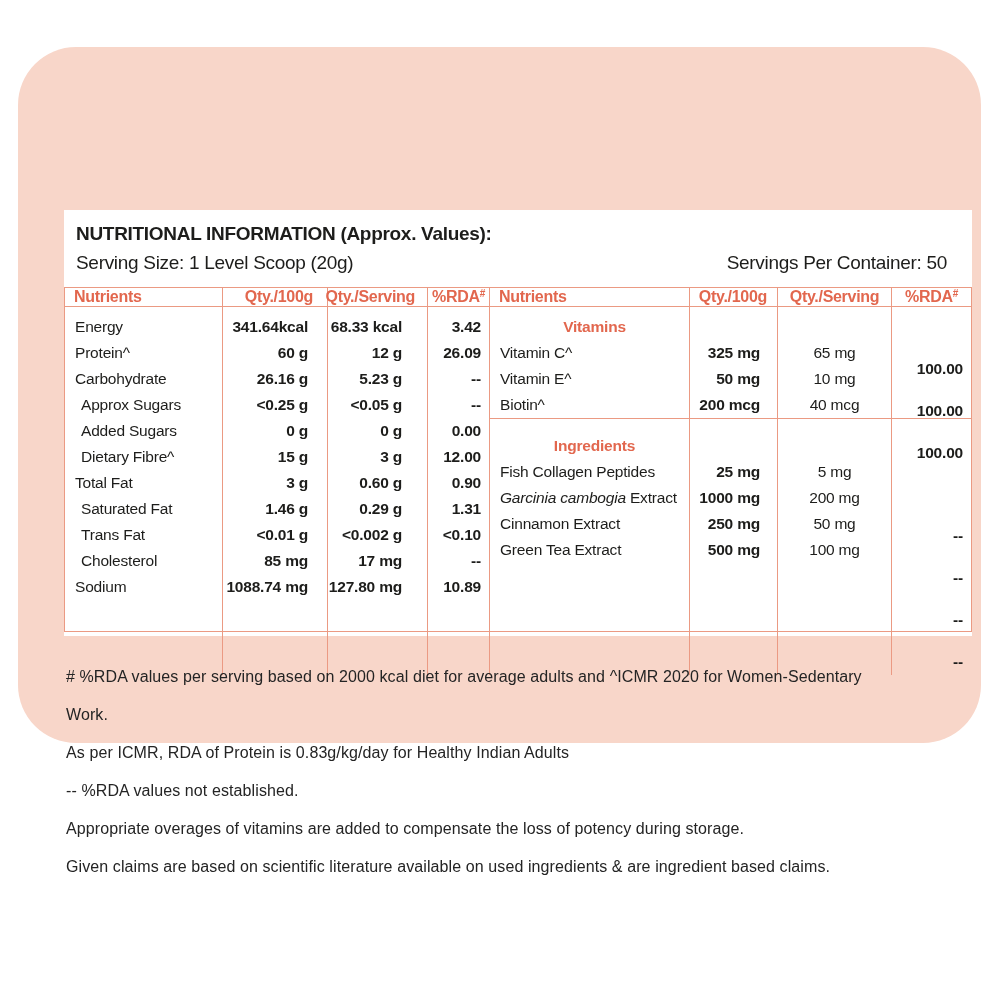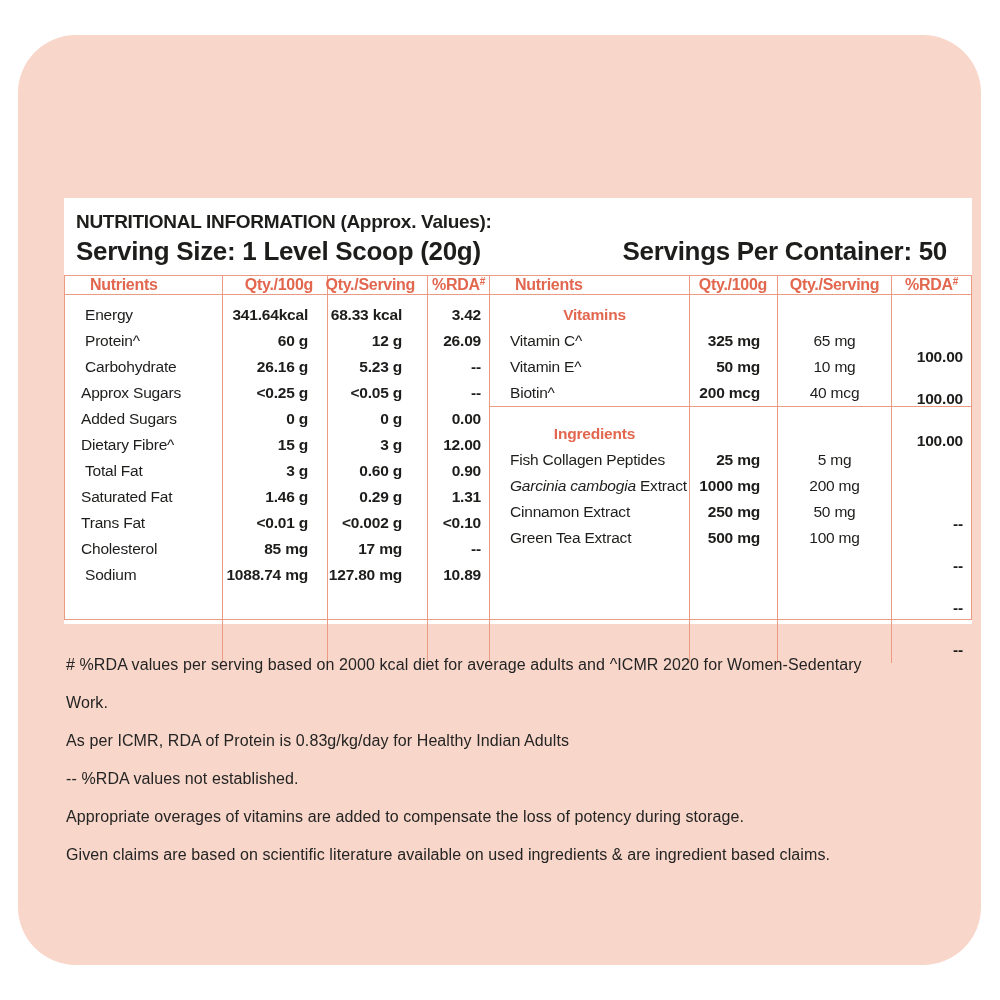--- a/index.html
+++ b/index.html
@@ -1,50 +1,50 @@
 <!DOCTYPE html>
 <html style="--pink: #f8d6c9; --accent: #e2674e; --bd: #eb9a83; --dark: #1d1d1b;"><head>
 <meta charset="utf-8">
 <style>
   :root{
     --pink:#f8d6c9; --accent:#e2674e; --bd:#eb9a83; --dark:#1d1d1b;
   }
   *{margin:0;padding:0;box-sizing:border-box;}
   html,body{width:1000px;height:1000px;background:#ffffff;
     font-family:"Liberation Sans", sans-serif;position:relative;overflow:hidden;}
-  .pink-panel{position:absolute;left:18px;top:35px;width:963px;height:930px;
+  .pink-panel{position:absolute;left:18px;top:47px;width:963px;height:696px;
     background:var(--pink);border-radius:58px;}
   .card{position:absolute;left:46px;top:163px;width:908px;height:426px;background:#ffffff;}
   .titles{position:absolute;left:12px;top:13px;right:0;color:var(--dark);}
   .t1{font-size:19px;font-weight:bold;letter-spacing:-0.3px;line-height:22px;}
   .t2row{display:flex;justify-content:space-between;align-items:baseline;
     margin-top:7px;padding-right:25px;}
-  .t2{font-size:26px;font-weight:bold;letter-spacing:-0.3px;line-height:22px;}
+  .t2{font-size:19px;font-weight:normal;letter-spacing:-0.3px;line-height:22px;}
 
   .ntable{position:absolute;left:0;top:77px;width:908px;height:345px;
     border:1px solid var(--bd);display:flex;flex-direction:column;background:#fff;}
   .thead{display:flex;height:32px;border-bottom:1px solid var(--bd);}
   .tbody{display:flex;flex:1;position:relative;}
   .c1{width:158px;} .c2{width:105px;} .c3{width:100px;} .c4{width:62px;}
   .c5{width:200px;} .c6{width:88px;} .c7{width:114px;} .c8{flex:1;}
   .col{border-right:1px solid var(--bd);height:100%;}
   .col.last{border-right:none;}
   .hcell{border-right:1px solid var(--bd);display:flex;align-items:center;
     color:var(--accent);font-weight:bold;font-size:16px;letter-spacing:-0.3px;white-space:nowrap;}
   .hcell.last{border-right:none;}
-  .hname{padding-left:25px;justify-content:flex-start;}
+  .hname{padding-left:9px;justify-content:flex-start;}
   .hnum{justify-content:flex-end;}
   .hc2{padding-right:14px;} .hc3{padding-right:12px;} .hc4{justify-content:center;}
   .hc6{padding-right:10px;} .hc7{justify-content:center;} .hc8{justify-content:center;}
   .hcell sup{font-size:10px;line-height:1;transform:translateY(-3px);}
 
   .bcol{padding-top:7px;}
   .line{height:26px;line-height:26px;font-size:15.5px;color:var(--dark);
     letter-spacing:-0.2px;white-space:nowrap;}
-  .nm{padding-left:20px;}
+  .nm{padding-left:10px;}
   .nm.ind{padding-left:16px;}
   .num{text-align:right;font-weight:bold;}
   .pr1{padding-right:19px;} .pr2{padding-right:25px;} .pr3{padding-right:8px;}
   .pr6{padding-right:17px;} .ctr{text-align:center;} .pr8{padding-right:8px;margin-top:16px;}
   .sec-title{color:var(--accent);font-weight:bold;padding-left:10px;text-align:center;}
   .spacer{height:15px;}
   .right-divider{position:absolute;left:425px;right:0;top:111px;height:1px;
     background:var(--bd);}
   .ital{font-style:italic;}
 

